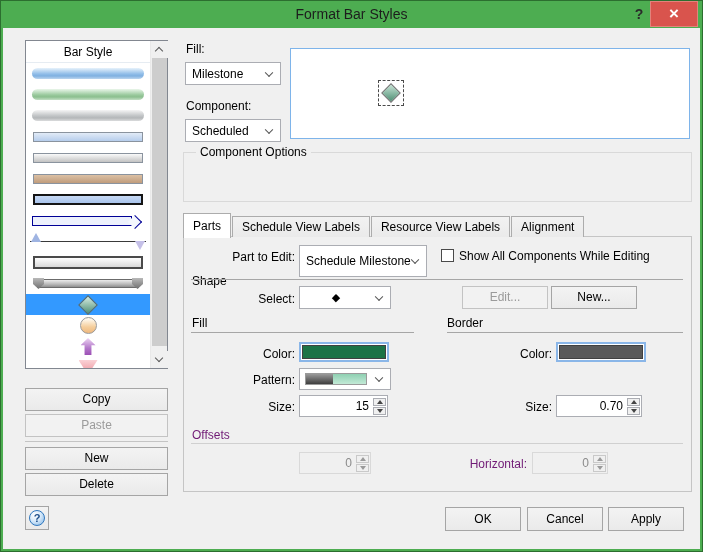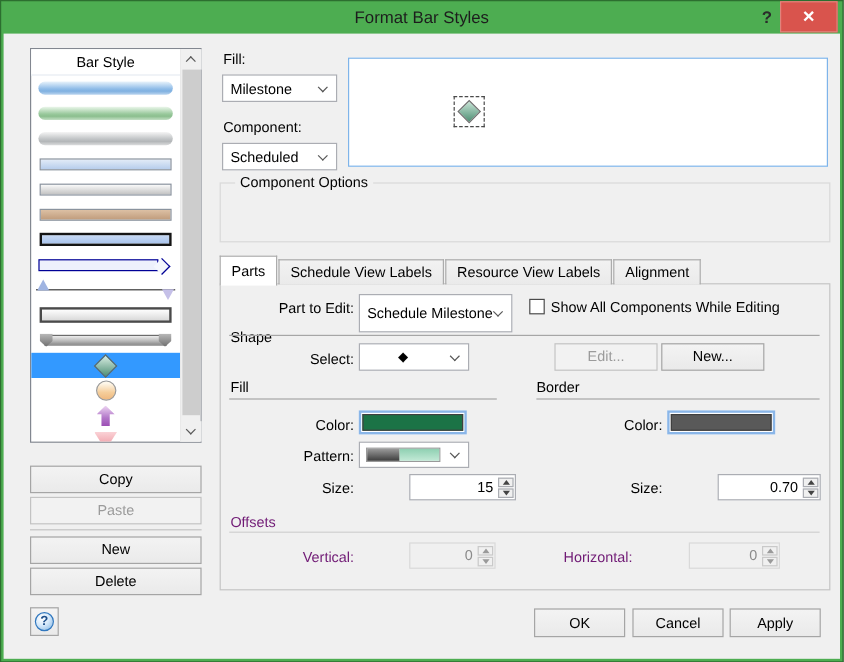--- a/index.html
+++ b/index.html
@@ -94,21 +94,21 @@
   
   #chk { left:441px; top:249px; width:13px; height:13px; background:#fff; border:1px solid #4A4A4A; }
   
   .swatch { position:absolute; width:90px; height:20px; border:2px solid #8AB6E8; background:#fff; padding:1px; }
   .swatch .inner { width:100%; height:100%; border:1px solid #404040; }
   
   #pattern-bar { position:absolute; left:5px; top:4px; width:62px; height:12px; display:flex; border:1px solid #9a9a9a; }
   #pattern-bar .p-l { width:45%; background:linear-gradient(#9A9A9A,#3E3E3E); }
   #pattern-bar .p-r { width:55%; background:linear-gradient(#8FD0B2,#C2E9D6); }
   
-  .spinner { position:absolute; height:22px; background:#fff; border:1px solid #ABADB3; display:flex;margin-left:42px; }
+  .spinner { position:absolute; height:22px; background:#fff; border:1px solid #ABADB3; display:flex; }
   .spinner .val { flex:1; text-align:right; line-height:20px; padding-right:3px; }
   .spinner .btns { width:15px; display:flex; flex-direction:column; padding:1px; }
   .spin-b { flex:1; background:#F0F0F0; border:1px solid #ABADB3; position:relative; margin:0.5px 0; }
   .spin-b.up::after { content:""; position:absolute; left:50%; top:50%; transform:translate(-50%,-50%);
       border-left:3px solid transparent; border-right:3px solid transparent; border-bottom:4px solid #444; }
   .spin-b.down::after { content:""; position:absolute; left:50%; top:50%; transform:translate(-50%,-50%);
       border-left:3px solid transparent; border-right:3px solid transparent; border-top:4px solid #444; }
   .spinner.disabled { background:#F0F0F0; border-color:#D9D9D9; }
   .spinner.disabled .val { color:#8B8B8B; }
   .spinner.disabled .spin-b { border-color:#C9C9C9; }
@@ -278,21 +278,20 @@
   <div class="spinner" style="left:556px; top:395px; width:86px;">
     <span class="val">0.70</span>
     <span class="btns">
         <span class="spin-b up"></span>
         <span class="spin-b down"></span>
       </span>
   </div>
 
   <div class="lbl dim" style="left:192px; top:428px;">Offsets</div>
   <div class="rule dim2" style="left:191px; top:443px; width:492px;"></div>
-  <div class="lbl lblr dim" style="left:183px; top:457px; width:112px;">Vertical:</div>
   <div class="spinner disabled" style="left:299px; top:452px; width:72px;">
     <span class="val">0</span>
     <span class="btns">
         <span class="spin-b up"></span>
         <span class="spin-b down"></span>
       </span>
   </div>
   <div class="lbl lblr dim" style="left:415px; top:457px; width:112px;">Horizontal:</div>
   <div class="spinner disabled" style="left:532px; top:452px; width:76px;">
     <span class="val">0</span>

